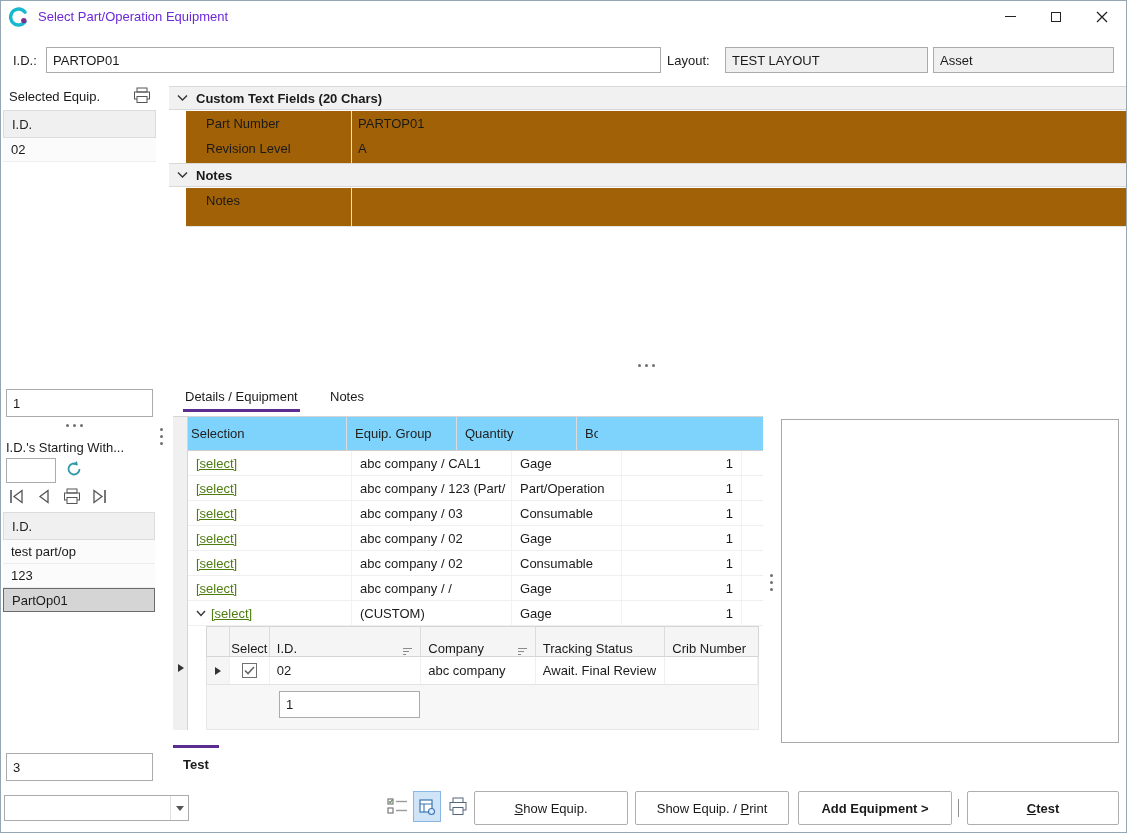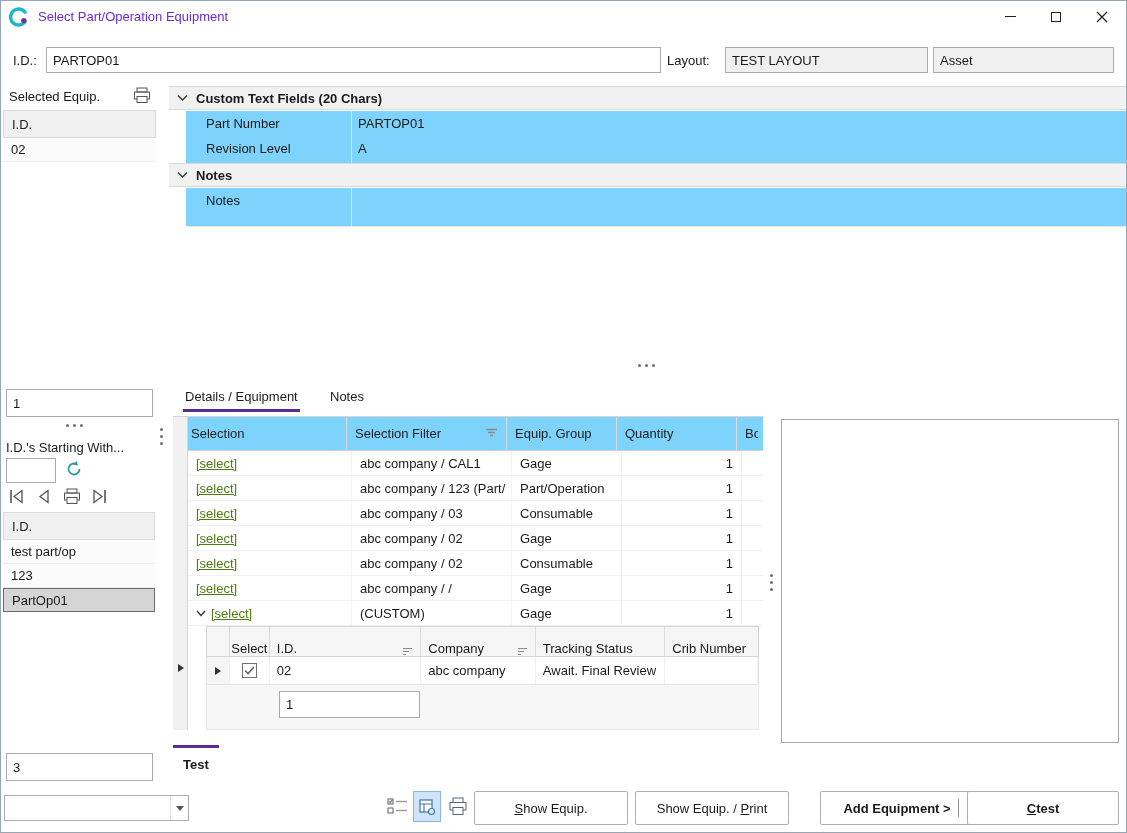--- a/index.html
+++ b/index.html
@@ -36,21 +36,21 @@
 
   
   .combo { position:absolute; left:3px; top:794px; width:185px; height:26px; border:1px solid #ababab; background:#fff; display:flex; }
   .combo-val { flex:1; padding:4px 6px; }
   .combo-btn { width:18px; display:flex; align-items:center; justify-content:center; border-left:1px solid #e0e0e0; }
   .tri-down { width:0; height:0; border-left:4px solid transparent; border-right:4px solid transparent; border-top:5px solid #555; }
 
   
   .sect { position:absolute; height:24px; background:#f1f1f1; border-top:1px solid #d8d8d8; border-bottom:1px solid #d8d8d8; display:flex; align-items:center; gap:8px; padding-left:8px; }
   .sect b { font-weight:bold; }
-  .frow { position:absolute; height:39px; display:flex; border-bottom:1px solid #e6e6e6; background:#7dd3fc; }
+  .frow { position:absolute; height:39px; display:flex; border-bottom:1px solid #e6e6e6; background:#a16207; }
   .frow-label { width:166px; border-right:1px solid #e0e0e0; padding:5px 4px 4px 20px; white-space:nowrap; }
   .frow-value { flex:1; padding:5px 6px; white-space:nowrap; }
 
   
   .tab { position:absolute; height:27px; padding:4px 2px; white-space:nowrap; }
   .tab.active { border-bottom:3px solid #5c2d91; }
 
   
   .gridwrap { position:absolute; left:172px; top:415px; width:590px; height:313px; border-top:1px solid #d5d5d5; }
   .rowhdr-strip { position:absolute; left:0; top:0; width:15px; height:313px; background:#f0f0f0; border-right:1px solid #d5d5d5; }
@@ -231,26 +231,20 @@
     <div class="rowhdr-strip">
       <svg class="ic" style="left:4px;top:246px" width="8" height="10" viewBox="0 0 8 10">
         <path d="M1 1 L7 5 L1 9 Z" fill="#333"></path>
       </svg>
     </div>
 
     <div class="ghead">
       <div class="gc c-sel">
           <span>Selection</span>
         </div>
-      <div class="gc c-fil">
-        <span>Selection Filter</span>
-        <svg width="13" height="12" viewBox="0 0 13 12">
-          <path d="M1 1.5 h11 M3 4.5 h7 M5 7.5 h3" stroke="#8a8a8a" stroke-width="1.3"></path>
-        </svg>
-      </div>
       <div class="gc c-grp">
           <span>Equip. Group</span>
         </div>
       <div class="gc c-qty" style="justify-content:flex-start">
           <span>Quantity</span>
         </div>
       <div class="gc c-bo">
           <span>Bo</span>
         </div>
     </div>
@@ -396,17 +390,17 @@
     </svg>
   </div>
   <svg class="ic" style="left:446px;top:796px" width="22" height="20" viewBox="0 0 22 20">
     <rect x="6" y="1" width="10" height="4.5" fill="none" stroke="#55667a"></rect>
     <rect x="3" y="5.5" width="16" height="7.5" fill="none" stroke="#55667a"></rect>
     <rect x="6" y="10.5" width="10" height="7" fill="#fff" stroke="#55667a"></rect>
   </svg>
 
   <button class="tbtn" style="left:473px;top:790px;width:154px"><span></span><span class="u">S</span><span>how Equip.</span></button>
   <button class="tbtn" style="left:634px;top:790px;width:154px"><span>Show Equip. / </span><span class="u">P</span><span>rint</span></button>
-  <button class="tbtn bold" style="left:819px;top:790px;width:154px">Add Equipment &gt;</button>
+  <button class="tbtn bold" style="left:797px;top:790px;width:154px">Add Equipment &gt;</button>
   <div class="tb-sep"></div>
   <button class="tbtn bold" style="left:966px;top:790px;width:152px"><span></span><span class="u">C</span><span>test</span></button>
 
 </div>
 
 </body></html>

